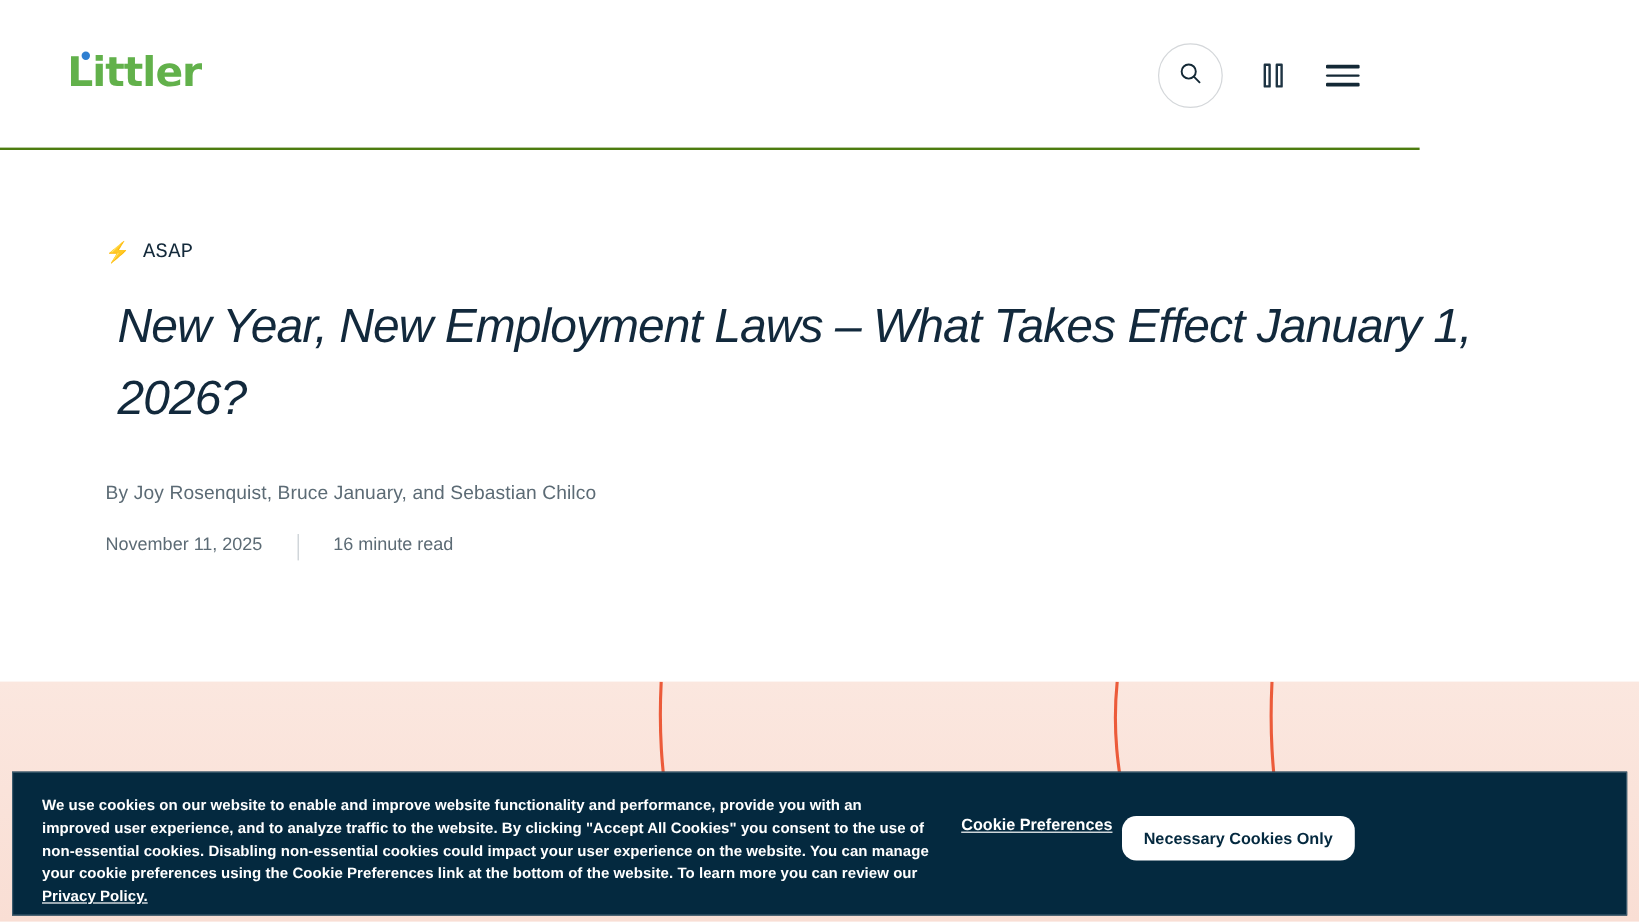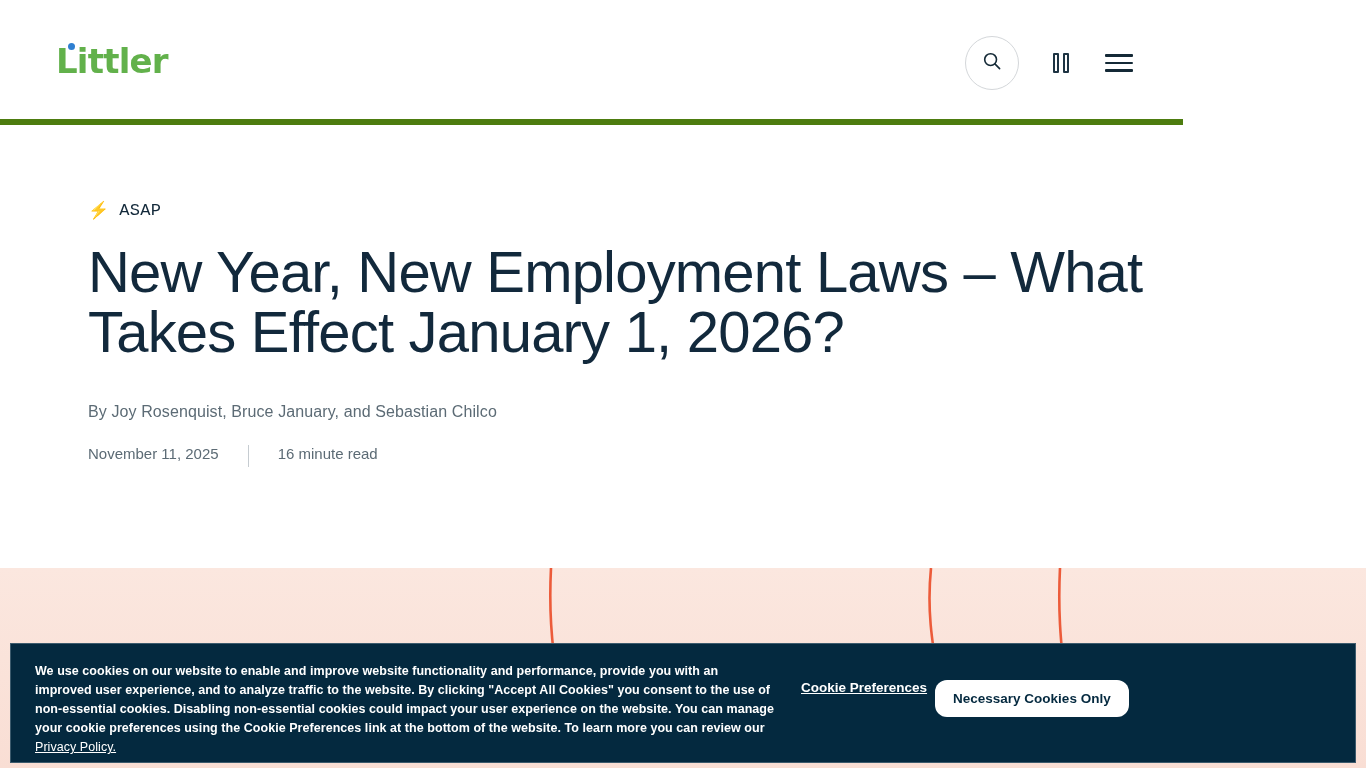--- a/index.html
+++ b/index.html
@@ -8,21 +8,21 @@
     background:#ffffff;
     font-family:"Liberation Sans", sans-serif;
     overflow:hidden;
   }
 
   
   .site-header{
     position:absolute; top:0; left:0;
     width:1183px; height:125px;
     background:#ffffff;
-    border-bottom:6px solid #4d7c0f;
+    border-bottom:2px solid #4d7c0f;
     display:flex; align-items:center;
   }
   .logo{
     position:absolute; left:56px; top:44px;
     font-size:34px; font-weight:700; letter-spacing:-0.8px;
     color:#62b14b; line-height:1;
     font-family:"DejaVu Sans", sans-serif;
   }
   .logo .dot{
     position:absolute; left:12px; top:-1px;
@@ -60,24 +60,25 @@
   .eyebrow{
     position:absolute; left:88px; top:76px;
     display:flex; align-items:center; gap:10px;
   }
   .bolt{ font-size:17px; color:#132c3e; line-height:1; }
   .eyebrow-label{
     font-family:Liberation Mono, monospace;
     font-size:17px; color:#13293a; letter-spacing:0.3px;
   }
   .headline{
-    position:absolute; left:88px; top:117px; width:1200px;
-    font-size:58px; line-height:60px; font-weight:400;
+    position:absolute; left:98px; top:117px; width:1200px;
+    font-size:40px; line-height:60px; font-weight:400;
     letter-spacing:-0.8px; color:#12293c;
     font-family:"Liberation Sans", sans-serif;
+    font-style:italic;
   }
   .byline{
     position:absolute; left:88px; top:278px;
     font-size:16px; color:#5c6b75; letter-spacing:0.1px;
   }
   .meta{
     position:absolute; left:88px; top:320px;
     display:flex; align-items:flex-start; font-size:15px; color:#5c6b75;
   }
   .meta .sep{
@@ -100,21 +101,21 @@
     background:#04293f;
     border:1px solid #3d5b6d;
     display:flex; align-items:flex-start;
   }
   .cookie-text{
     width:740px; margin:18px 0 11px 24px;
     color:#ffffff; font-size:12.5px; font-weight:700;
     line-height:19px; letter-spacing:0.05px;
   }
   .cookie-text .privacy{
-    color:#ffffff; text-decoration:underline; font-weight:400; cursor:pointer;
+    color:#ffffff; text-decoration:underline; font-weight:700; cursor:pointer;
   }
   .cookie-actions{
     position:absolute; left:790px; top:36px;
     display:flex; gap:8px;
   }
   .pref-link{
     color:#ffffff; font-size:13.5px; font-weight:700;
     text-decoration:underline; cursor:pointer; white-space:nowrap;
   }
   .cookie-btn{

